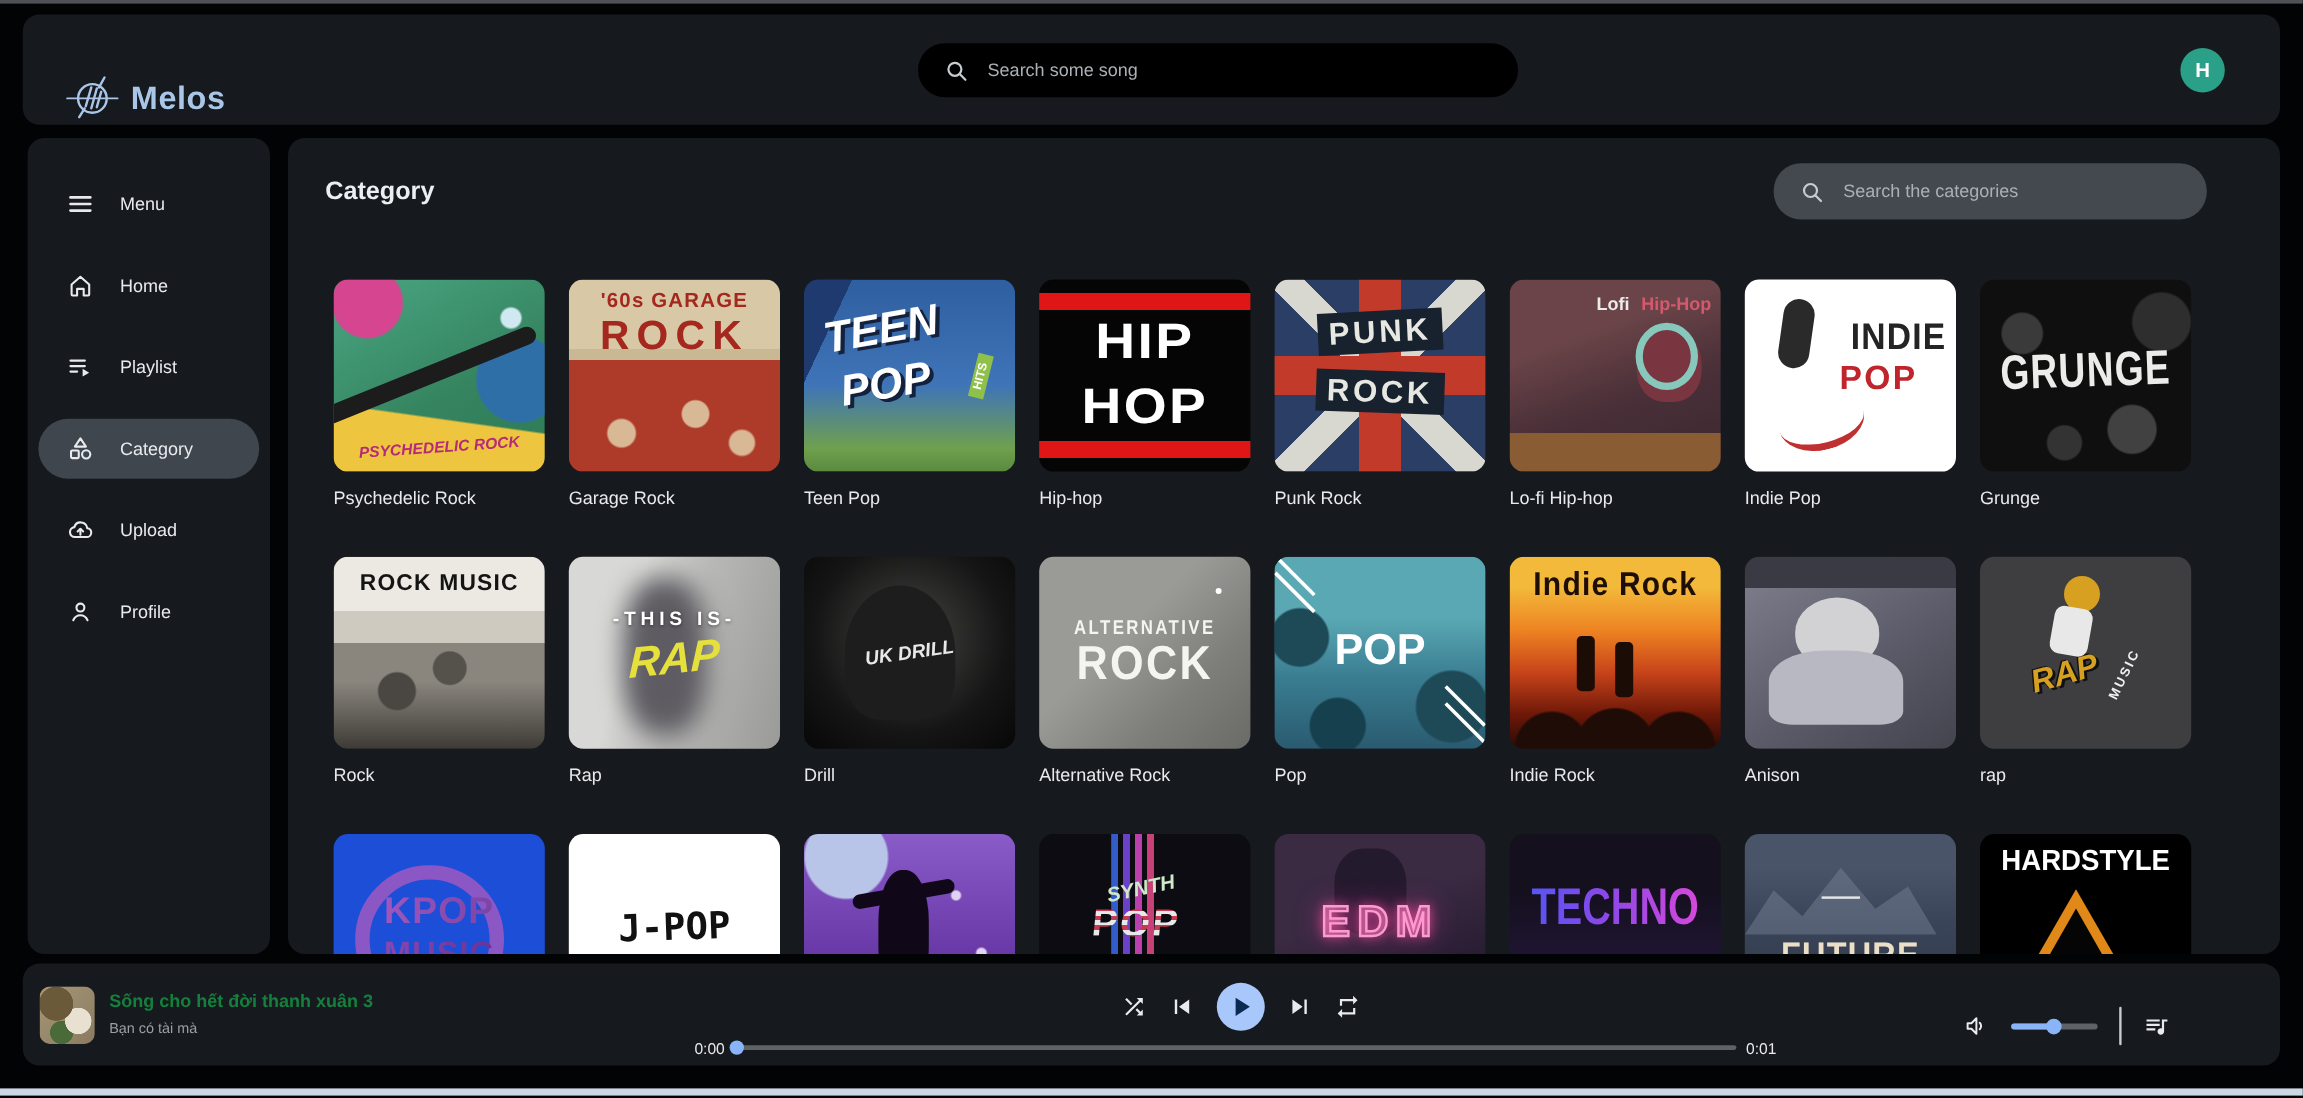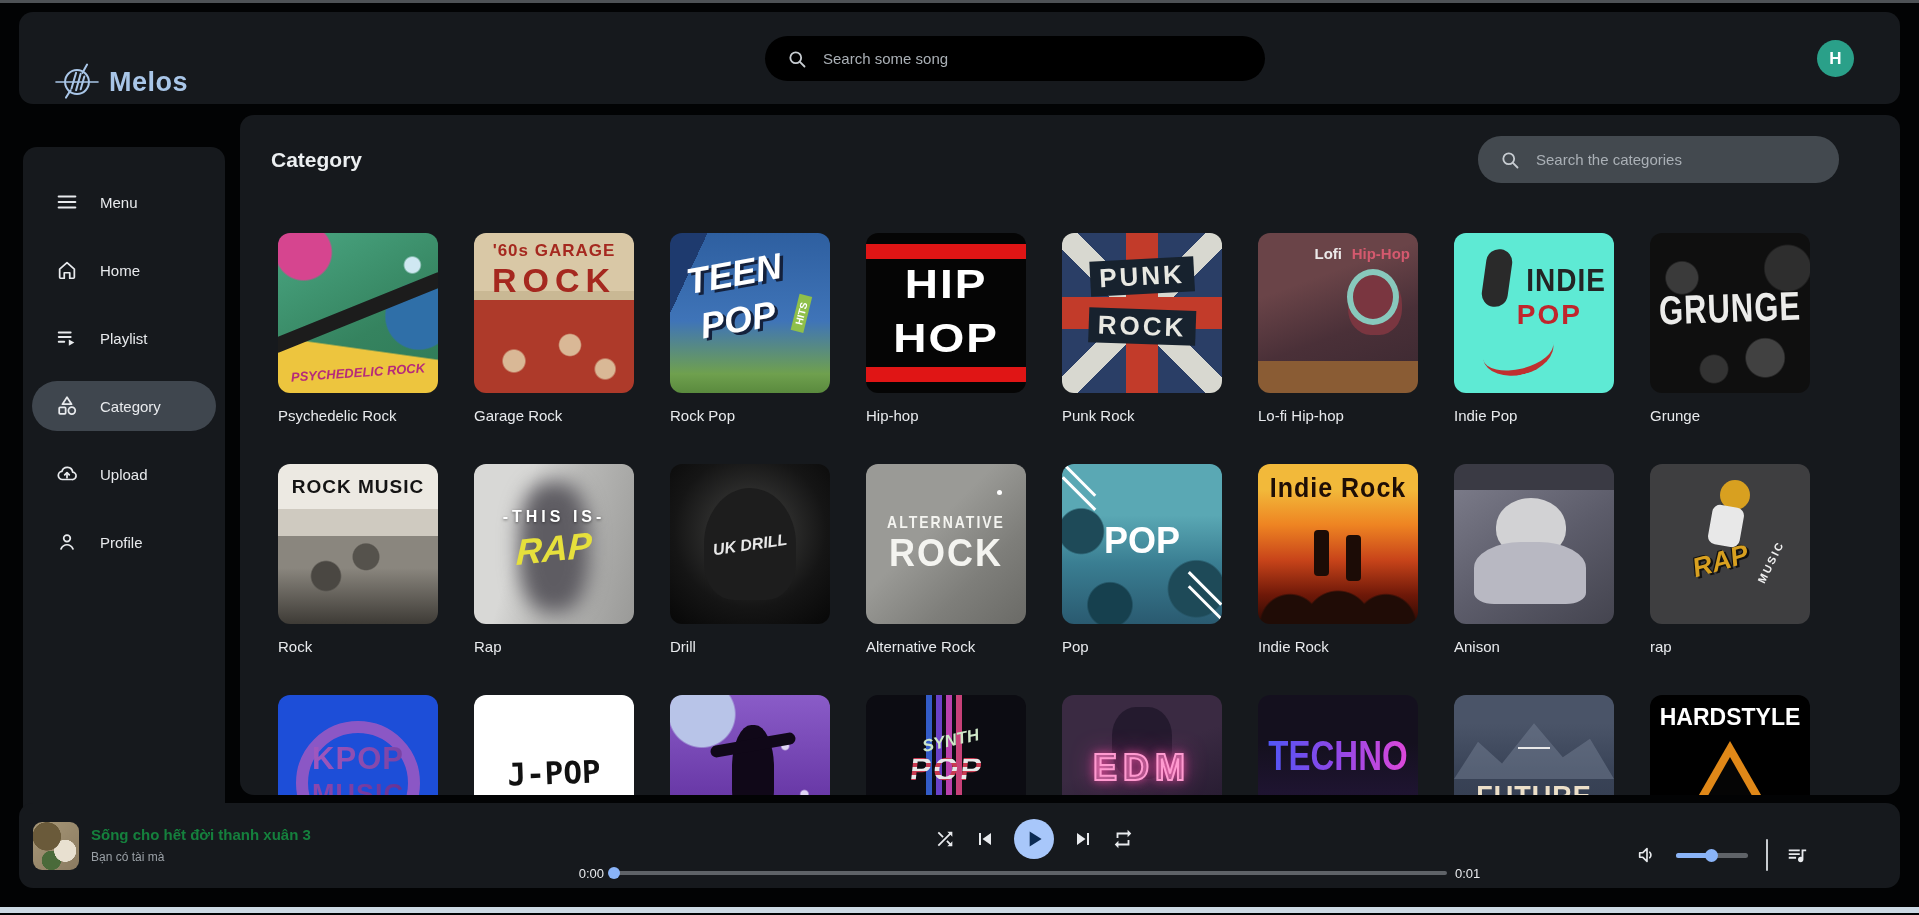--- a/index.html
+++ b/index.html
@@ -19,37 +19,37 @@
   .header .searchpill { left:746px; top:24px; width:500px; height:45px; }
   .searchpill svg { flex:0 0 auto; }
   .searchpill input { background:transparent; border:none; outline:none; color:#c7ccd1; font-size:15px; width:100%;
                       font-family:"Liberation Sans","DejaVu Sans",sans-serif; }
   .searchpill input::placeholder { color:#aab0b6; }
   .avatar { position:absolute; right:46px; top:28px; width:37px; height:37px; border-radius:50%;
             background:#2aa089; color:#fff; font-size:17px; font-weight:bold;
             display:flex; align-items:center; justify-content:center; cursor:pointer; }
 
   
-  .sidebar { left:23px; top:115px; width:202px; height:680px; padding-top:30px;margin-top:32px; }
+  .sidebar { left:23px; top:115px; width:202px; height:680px; padding-top:30px; }
   .side-item { position:relative; height:50px; margin:0 9px 18px 9px; border-radius:25px;
                display:flex; align-items:center; gap:22px; padding-left:24px; color:#e8eaed; cursor:pointer; }
   .side-item.active { background:#3f464e; }
   .side-item .lbl { font-size:15px; }
   .side-item svg { width:22px; height:22px; }
 
   
   .main { left:240px; top:115px; width:1660px; height:680px; overflow:hidden; }
   .main-title { position:absolute; left:31px; top:33px; color:#eceff1; font-size:21px; font-weight:bold; }
   .main .searchpill { right:61px; top:21px; width:361px; height:47px; background:#43494f; }
 
   .grid { position:absolute; left:38px; top:118px; width:1570px;
           display:grid; grid-template-columns:repeat(8,160px); column-gap:36px; row-gap:40px; }
   .card { width:160px; cursor:pointer; }
   .clabel { margin-top:14px; color:#e8eaed; font-size:15px; }
-  .cover { width:160px; height:160px; border-radius:12px; position:relative; overflow:hidden; background:#222; }
+  .cover { width:176px; height:160px; border-radius:12px; position:relative; overflow:hidden; background:#222; }
   .cover span { position:absolute; white-space:nowrap; }
   .cover::before, .cover::after { content:""; position:absolute; }
 
   
   .cov-psychedelic { background:
       radial-gradient(circle at 84% 20%, #cfe8f2 0 4%, transparent 5%),
       radial-gradient(circle at 88% 52%, #2f6fa8 0 20%, transparent 21%),
       radial-gradient(circle at 16% 12%, #d6458f 0 14%, transparent 15%),
       linear-gradient(8deg, #edc53e 0 30%, transparent 31%),
       linear-gradient(150deg, #4aa682, #35835f 60%, #2e7a57); }
@@ -85,21 +85,21 @@
   .cov-punk .t1 { top:76px; left:50%; transform:translateX(-50%) rotate(2deg); background:#17222e; color:#e8e8e2; font-size:26px; font-weight:900; letter-spacing:3px; padding:2px 9px; }
 
   .cov-lofi { background:
       linear-gradient(0deg, #8a5c34 0 20%, transparent 20%),
       linear-gradient(160deg, #6a4448 0 30%, #4a3038 60%, #3a2830); }
   .cov-lofi::before { width:54px; height:62px; background:#7a3640; border-radius:50% 50% 42% 42%; right:16px; top:40px; }
   .cov-lofi::after { width:40px; height:44px; border:6px solid #88c8bc; border-radius:50%; right:19px; top:36px; }
   .cov-lofi .t0 { top:12px; right:76px; color:#eceaea; font-size:15px; font-weight:bold; }
   .cov-lofi .t1 { top:12px; right:8px; color:#d4596e; font-size:15px; font-weight:bold; }
 
-  .cov-indiepop { background:#5eead4; }
+  .cov-indiepop { background:#ffffff; }
   .cov-indiepop::before { width:26px; height:58px; background:#2a2a2a; border-radius:13px; left:30px; top:16px; transform:rotate(8deg); }
   .cov-indiepop::after { width:72px; height:42px; border:0; border-bottom:6px solid #c03030; border-radius:50%; left:28px; bottom:18px; transform:rotate(-14deg); }
   .cov-indiepop .t0 { top:32px; right:8px; color:#242424; font-size:28px; font-weight:900; letter-spacing:1px; transform:scaleY(1.1); }
   .cov-indiepop .t1 { top:66px; right:32px; color:#c0252c; font-size:28px; font-weight:900; letter-spacing:2px; }
 
   .cov-grunge { background:
       radial-gradient(circle at 20% 28%, #3a3a3a 0 9%, transparent 10%),
       radial-gradient(circle at 72% 78%, #414141 0 11%, transparent 12%),
       radial-gradient(circle at 86% 22%, #2e2e2e 0 12%, transparent 13%),
       radial-gradient(circle at 40% 85%, #333 0 8%, transparent 9%), #0f0f0f; }
@@ -329,21 +329,21 @@
           <span class="t1">ROCK</span>
         </div>
         <div class="clabel">Garage Rock</div>
       </div>
       <div class="card">
         <div class="cover cov-teen">
           <span class="t0">TEEN</span>
           <span class="t1">POP</span>
           <span class="t2">HITS</span>
         </div>
-        <div class="clabel">Rock Pop</div>
+        <div class="clabel">Teen Pop</div>
       </div>
       <div class="card">
         <div class="cover cov-hiphop">
           <span class="t0">HIP</span>
           <span class="t1">HOP</span>
         </div>
         <div class="clabel">Hip-hop</div>
       </div>
       <div class="card">
         <div class="cover cov-punk">

